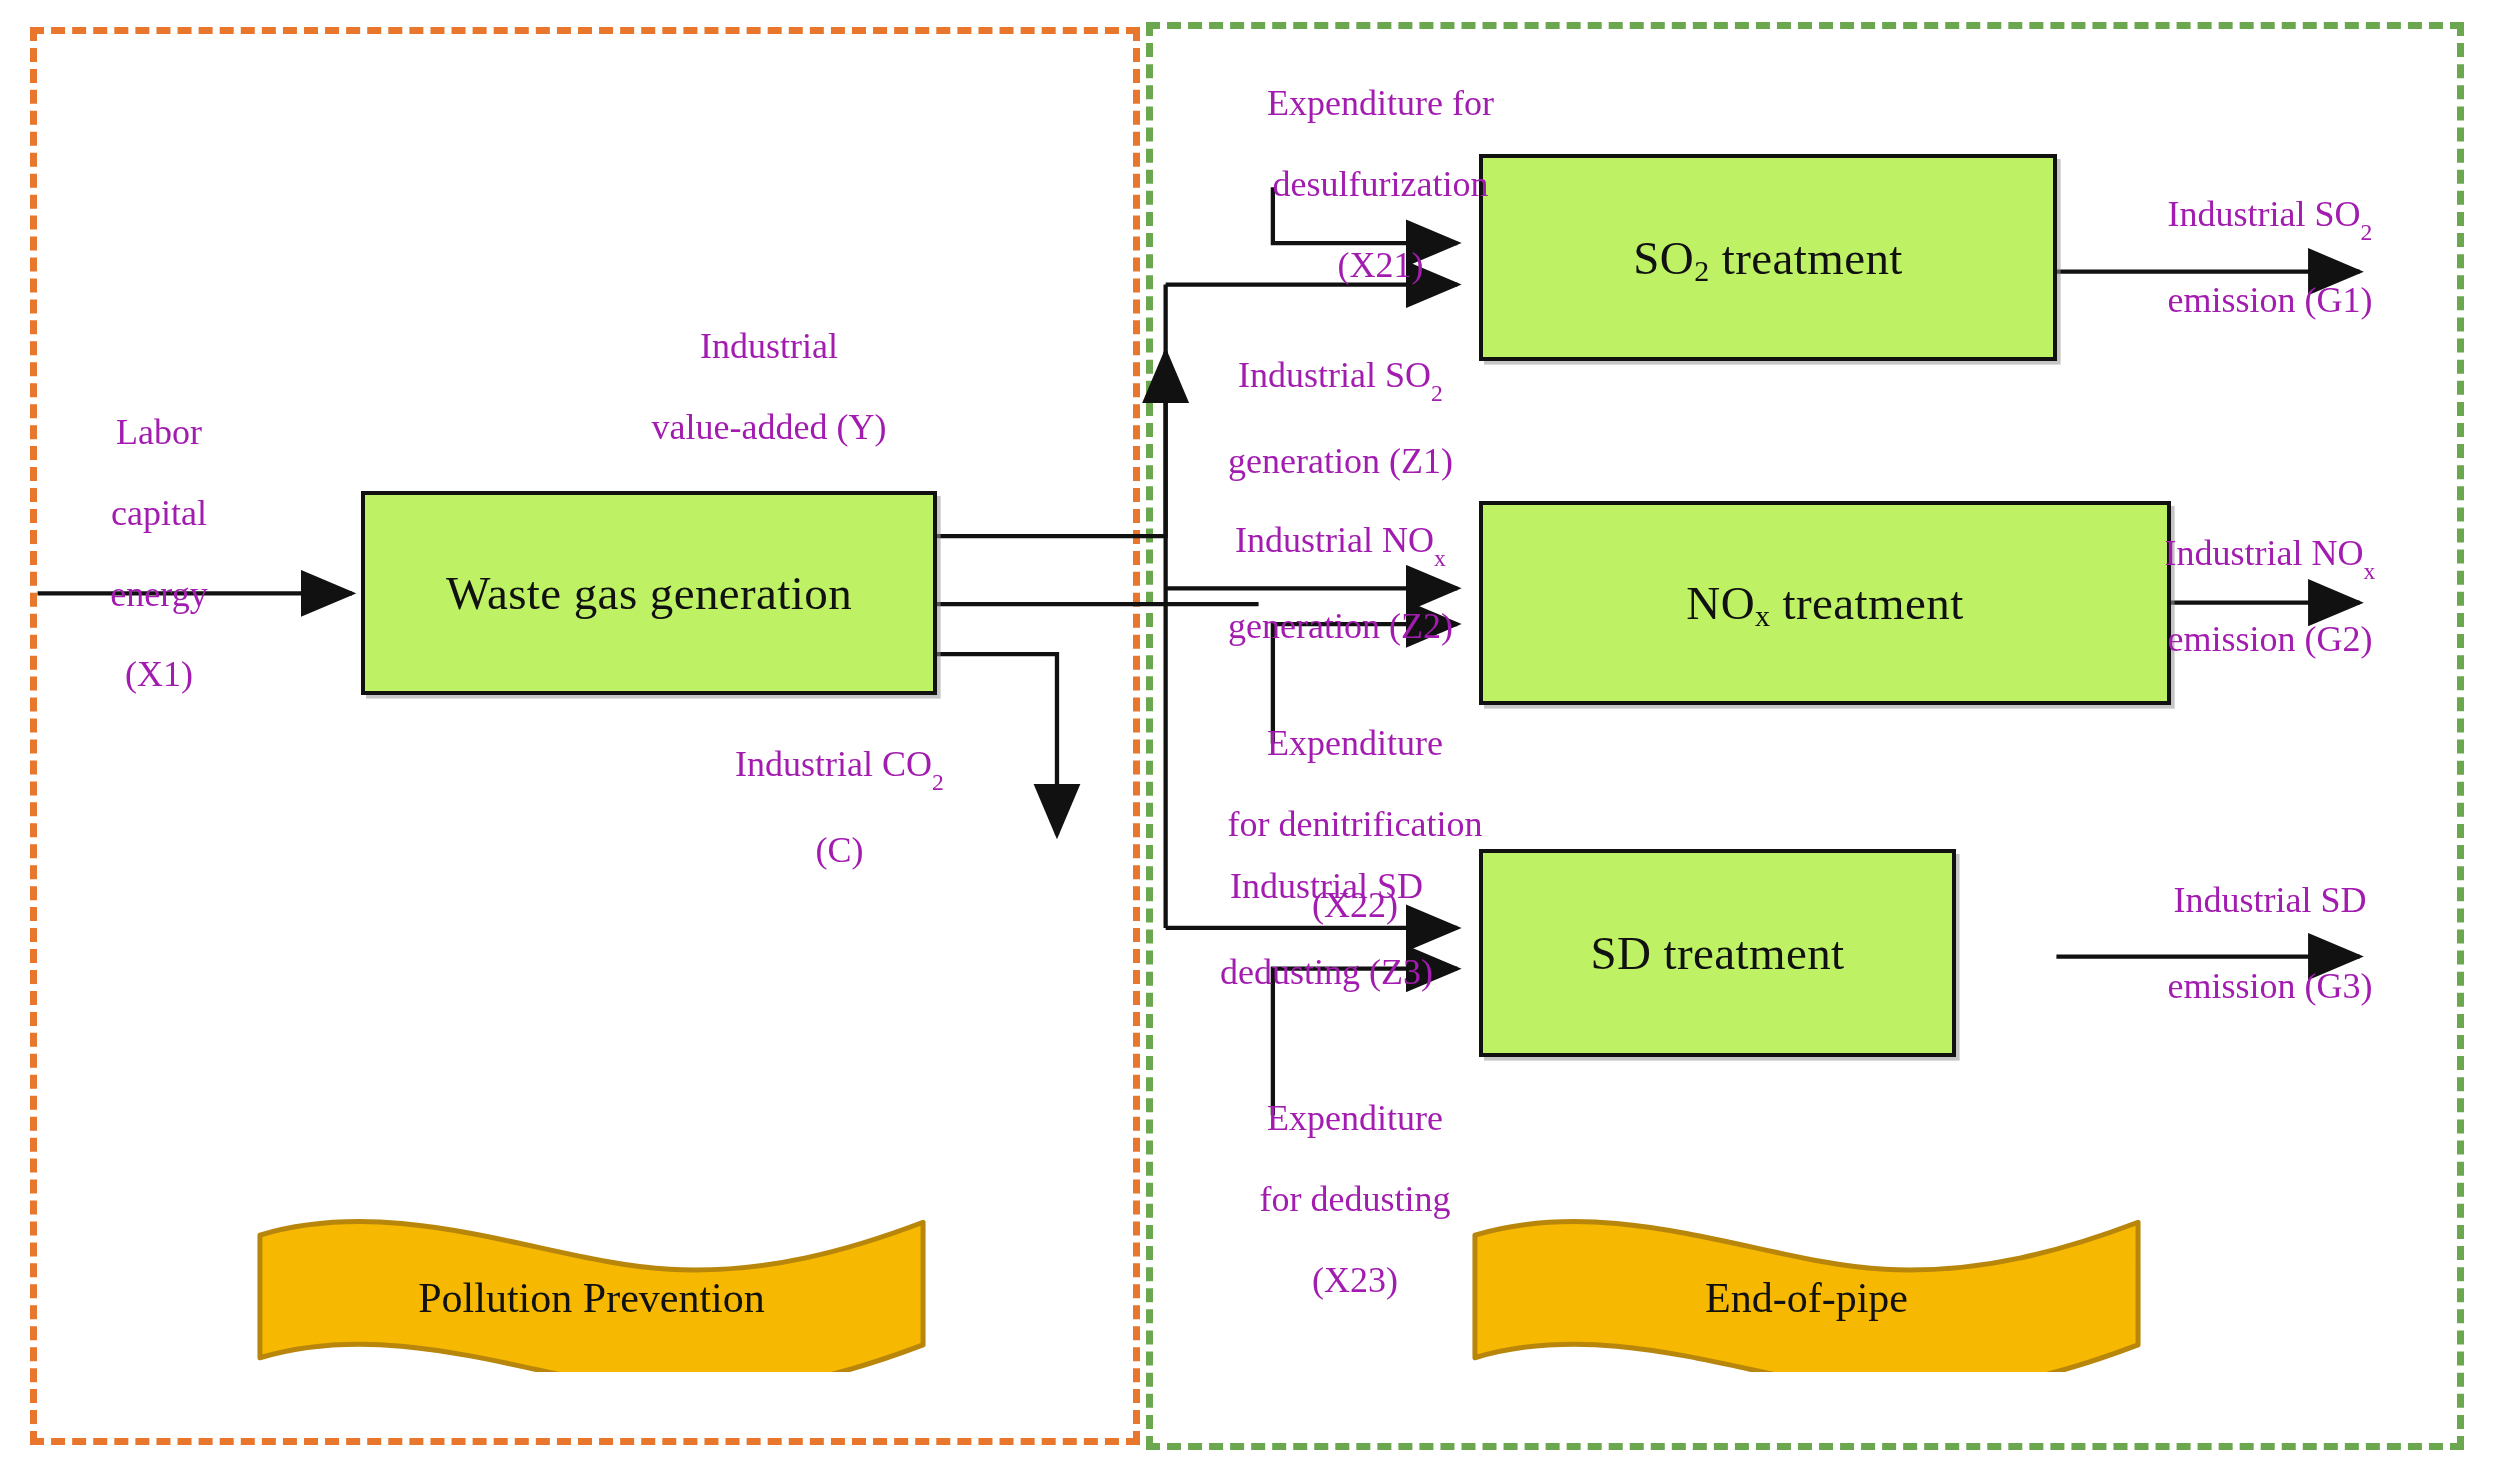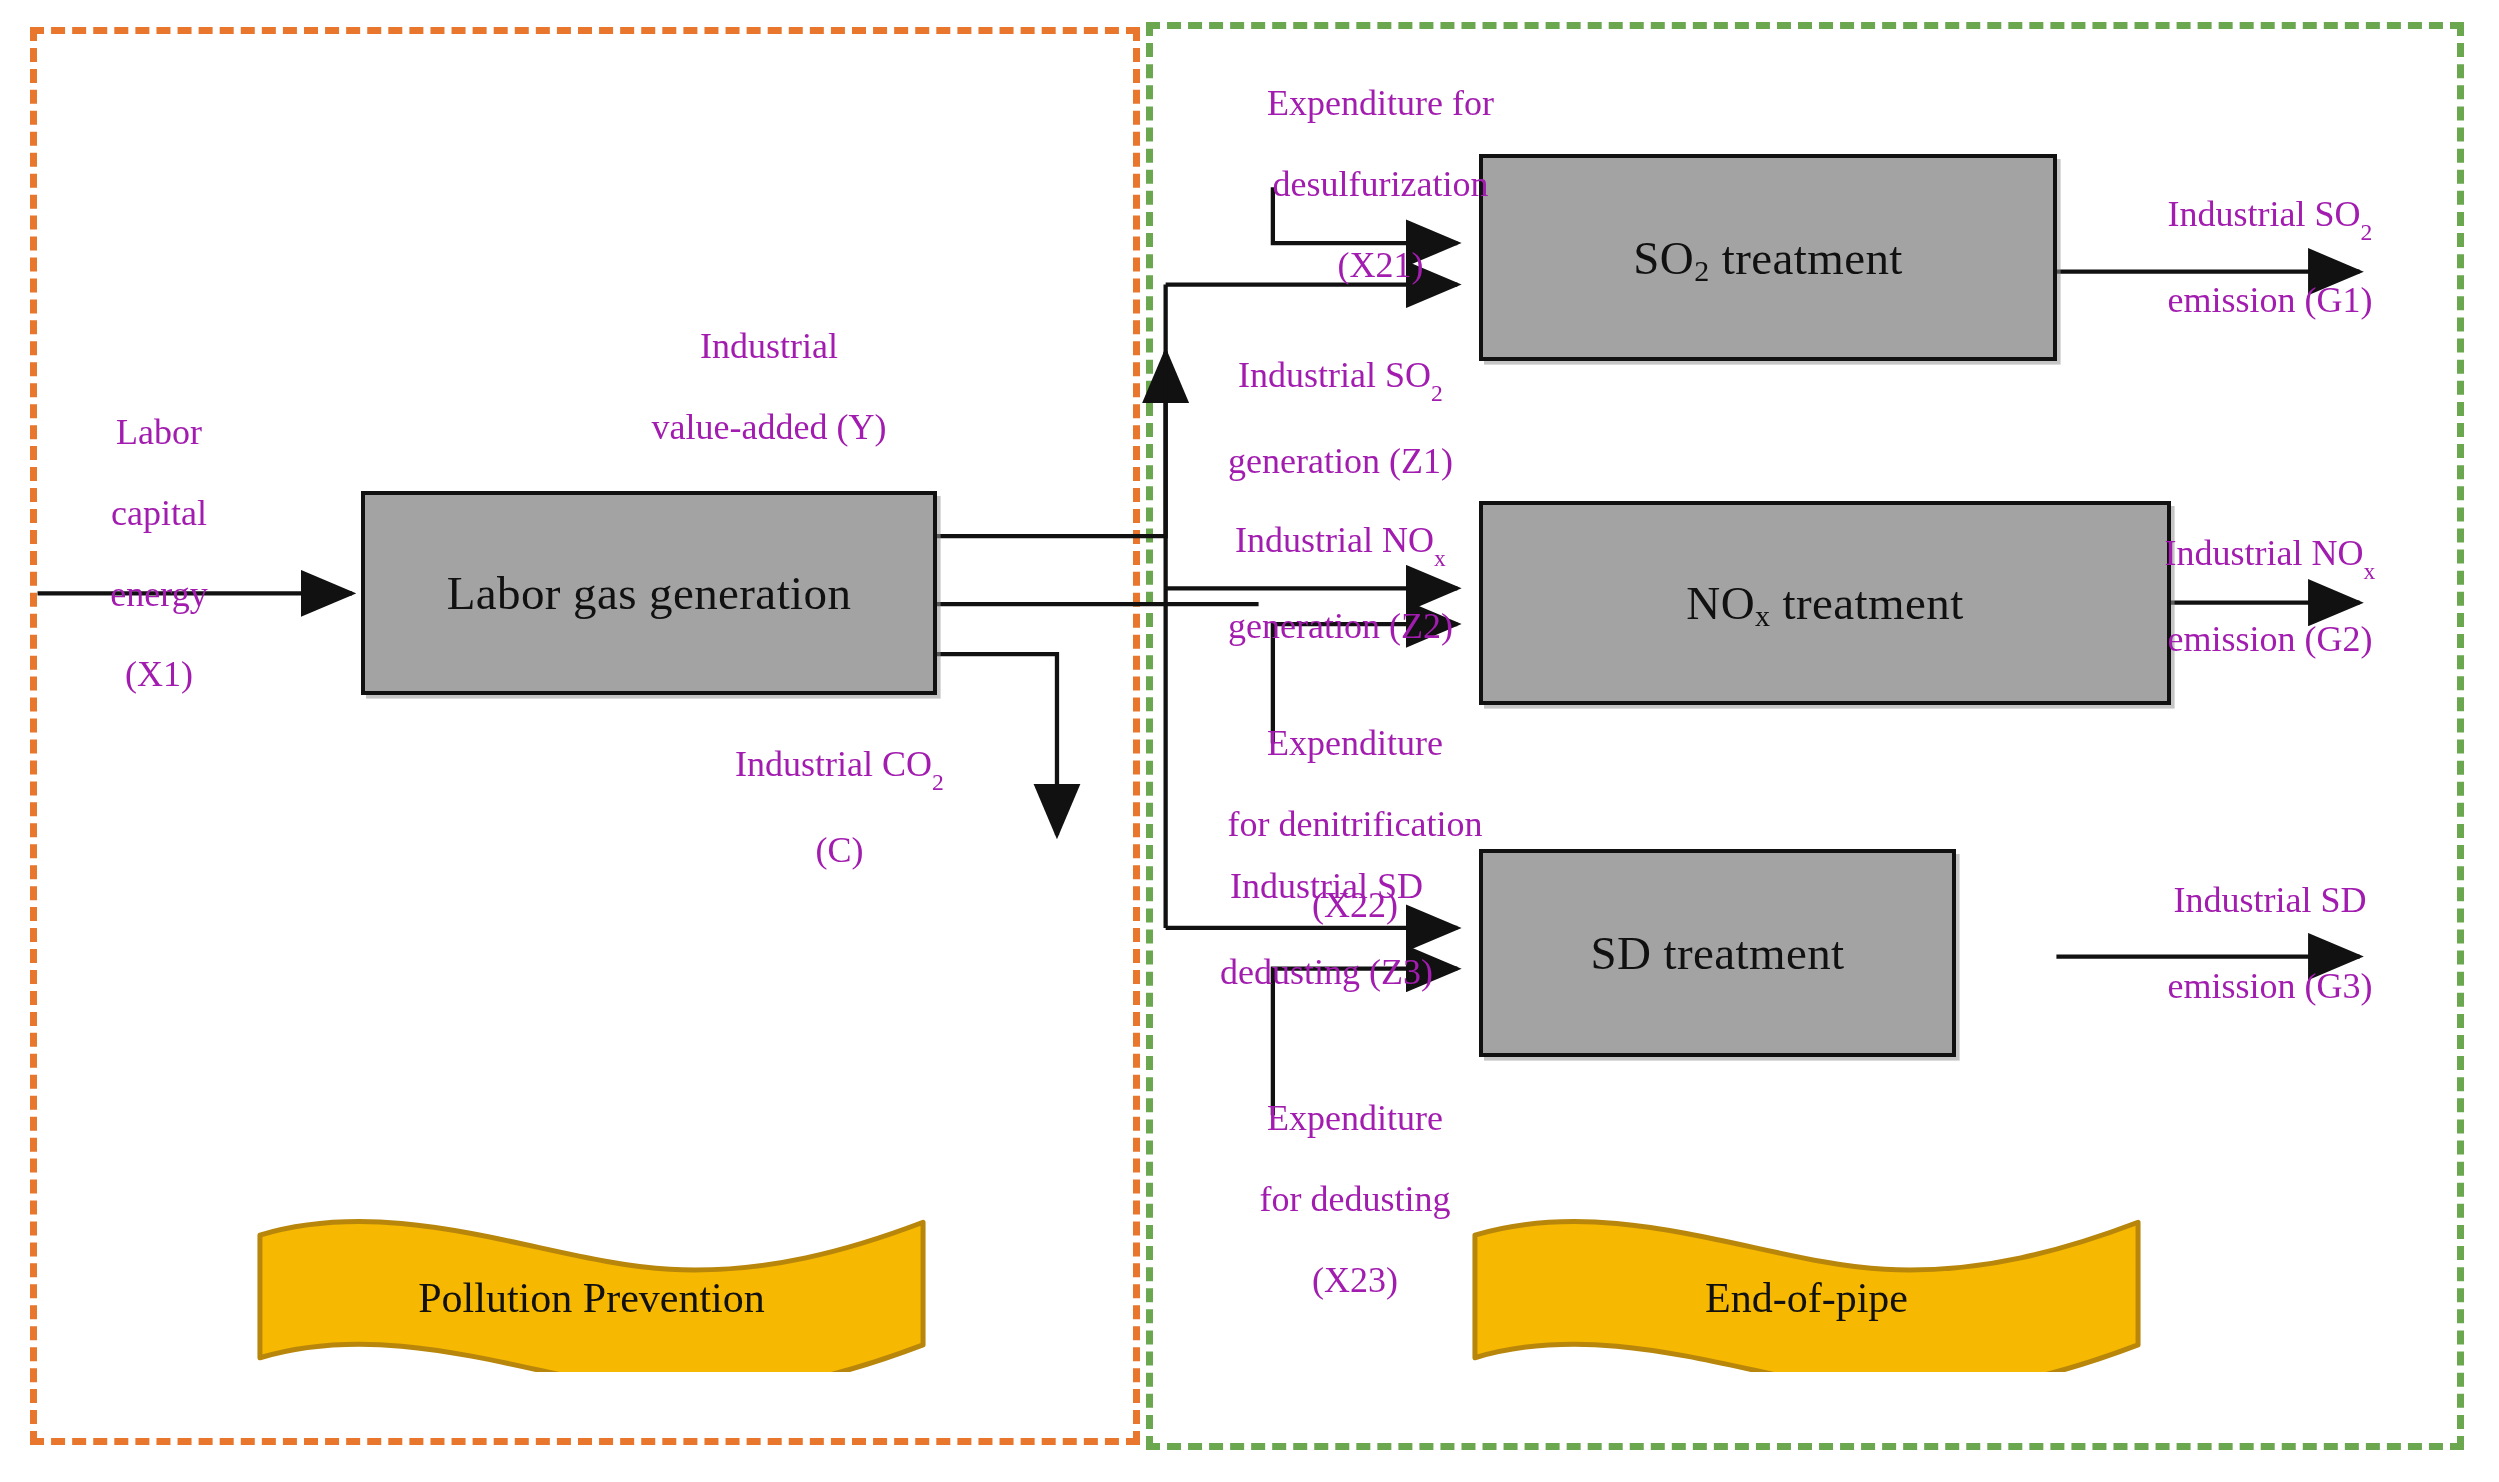--- a/index.html
+++ b/index.html
@@ -15,21 +15,21 @@
   
   .group-frame{position:absolute;box-sizing:border-box;}
   #frame-pollution{left:30px;top:26.5px;width:1110px;height:1418px;
      border:7.9px dashed #E8762C;}
   #frame-endofpipe{left:1146px;top:21.5px;width:1318px;height:1428px;
      border:7.9px dashed #6AA74F;}
 
   
   .proc-box{
     position:absolute;box-sizing:border-box;
-    background:#a3a3a3;
+    background:#bef264;
     border:4.3px solid #111111;
     box-shadow:4.3px 4.3px 0 -0.7px rgba(150,150,150,0.55);
     display:flex;align-items:center;justify-content:center;
   }
   .proc-box span{
     font-size:47px;color:#111;letter-spacing:0.4px;white-space:nowrap;
   }
   .proc-box sub{font-size:30px;vertical-align:baseline;position:relative;top:7.2px;}
   #box-waste{left:361px;top:491px;width:576px;height:204px;}
   #box-so2  {left:1479px;top:154px;width:578px;height:207px;}
@@ -110,21 +110,21 @@
 
       <path d="M 1780,1560 L 1780,1355 L 2038,1355" marker-end="url(#ah)"></path>
 
       <path d="M 2876,380 L 3300,380" marker-end="url(#ah)"></path>
       <path d="M 2876,843 L 3300,843" marker-end="url(#ah)"></path>
       <path d="M 2876,1338 L 3300,1338" marker-end="url(#ah)"></path>
     </g>
   </svg>
 
   <div class="proc-box" id="box-waste">
-    <span>Labor gas generation</span>
+    <span>Waste gas generation</span>
   </div>
 
   <div class="proc-box" id="box-so2">
     <span><b style="font-weight:normal">SO</b><sub>2</sub><b style="font-weight:normal"> treatment</b></span>
   </div>
 
   <div class="proc-box" id="box-nox">
     <span><b style="font-weight:normal">NO</b><sub>x</sub><b style="font-weight:normal"> treatment</b></span>
   </div>
 

